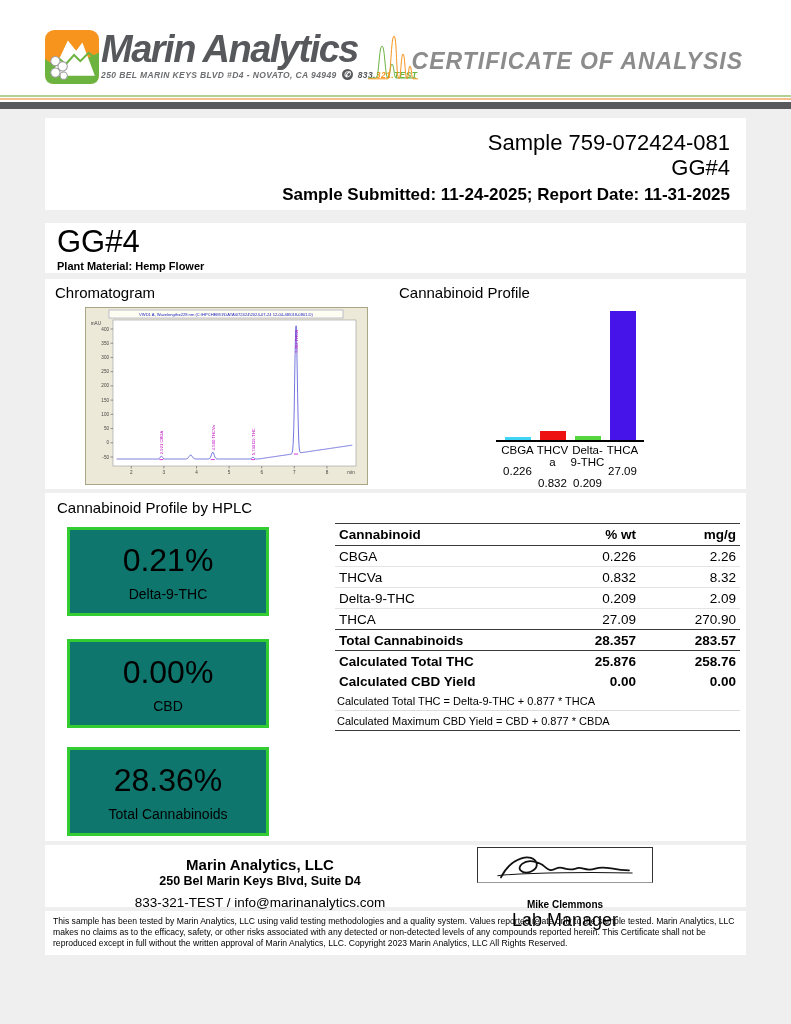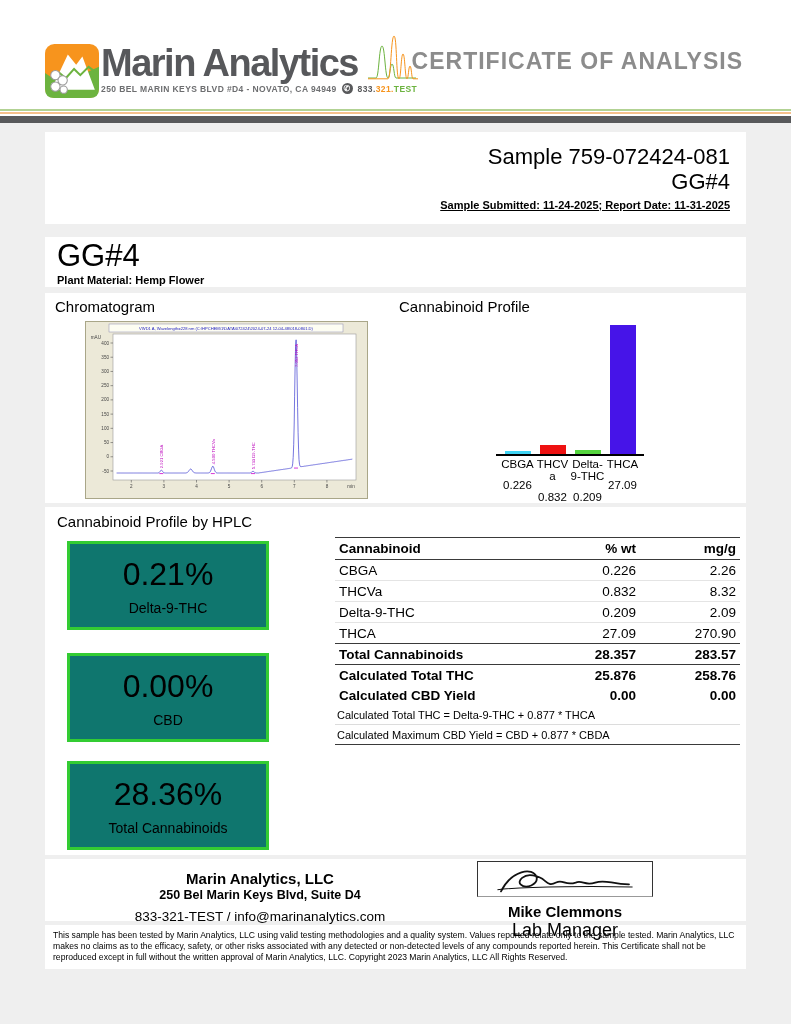--- a/index.html
+++ b/index.html
@@ -1,40 +1,40 @@
 <!DOCTYPE html>
 <html><head>
 <meta charset="utf-8">
 <style>
   html,body{margin:0;padding:0;background:#fff;font-family:"Liberation Sans",sans-serif;color:#000;}
   .page{width:791px;height:1024px;position:relative;background:#fff;overflow:hidden;}
 
   
-  .hdr{padding:44px 45px 0 45px;position:relative;height:60px;}
+  .hdr{padding:30px 45px 0 45px;position:relative;height:60px;font-style:italic;}
   .brandrow{display:flex;align-items:flex-start;}
   .logo{width:54px;height:54px;flex:0 0 54px;}
   .brandtext{margin-left:2px;}
   .brandname{font-size:38px;font-weight:bold;color:#57585b;letter-spacing:-1.5px;line-height:1;}
   .addrrow{display:flex;align-items:center;gap:5px;font-size:8.5px;font-weight:bold;color:#6d6e70;margin-top:1px;letter-spacing:.4px;}
   .phone-ic{width:11px;height:11px;border-radius:50%;background:#58595b;color:#fff;font-size:8px;line-height:11px;text-align:center;display:inline-block;}
   .ph-area{color:#58595b;} .ph-mid{color:#f7941d;} .ph-suf{color:#6cb33f;}
   .peaks-decor{position:absolute;left:366px;top:32px;}
   .coa-title{position:absolute;right:48px;top:48px;font-size:23px;color:#8c8c8c;letter-spacing:1px;font-weight:600;}
   .rule-green{height:2px;background:#b2d293;margin-top:5px;}
   .rule-orange{height:2px;background:#f5c08c;margin-top:1px;}
   .rule-bar{height:7px;background:#58595b;margin-top:2px;}
 
   
   .content{background:#efefef;height:924px;box-sizing:border-box;padding:9px 45px 0 45px;}
   .panel{background:#fff;}
 
   .sample-panel{height:92px;box-sizing:border-box;padding:12px 16px 0 16px;text-align:right;}
   .sample-id{font-size:22px;line-height:1.15;}
   .sample-name{font-size:22px;line-height:1.15;}
-  .sample-dates{font-size:11px;font-weight:bold;margin-top:4px;text-decoration:underline;}
+  .sample-dates{font-size:17px;font-weight:bold;margin-top:4px;}
 
   .strain-panel{margin-top:13px;height:50px;box-sizing:border-box;padding:3px 12px 0 12px;}
   .strain-name{font-size:31px;line-height:1.05;}
   .strain-material{font-size:11px;font-weight:bold;margin-top:1px;}
 
   .charts-row{display:flex;margin-top:6px;}
   .chrom-panel{width:344px;height:210px;box-sizing:border-box;padding:5px 0 0 10px;}
   .panel-title{font-size:15px;}
   .chrom-plot-wrap{margin:6px 0 0 30px;}
   .profile-panel{flex:1;height:210px;box-sizing:border-box;padding:5px 10px;position:relative;}
@@ -62,21 +62,21 @@
   .coa-table tr.note td{font-size:11px;padding:3.5px 2px;border-bottom:1px solid #dcdcdc;font-weight:normal;}
   .coa-table tr.lastnote td{border-bottom:1.5px solid #3a3a3a;}
 
   .footer-panel{margin-top:4px;height:62px;box-sizing:border-box;position:relative;}
   .lab-block{position:absolute;left:55px;top:12px;width:320px;text-align:center;}
   .lab-company{font-size:15px;font-weight:bold;line-height:1.1;}
   .lab-addr{font-size:12.5px;font-weight:bold;line-height:1.15;}
   .lab-contact{font-size:13.5px;margin-top:7px;}
   .sig-block{position:absolute;left:432px;top:2px;width:176px;text-align:center;}
   .sig-box{border:1px solid #333;border-bottom:1px solid #999;height:34px;display:flex;align-items:center;justify-content:center;}
-  .sig-name{font-size:15px;font-weight:bold;margin-top:6px;}
+  .sig-name{font-size:10px;font-weight:bold;margin-top:16px;}
   .sig-title{font-size:18px;}
 
   .disclaimer-panel{margin-top:4px;box-sizing:border-box;padding:5px 8px;}
   .disclaimer{font-size:8.6px;line-height:1.3;}
 </style>
 </head>
 <body>
 
 <div class="page">
 

